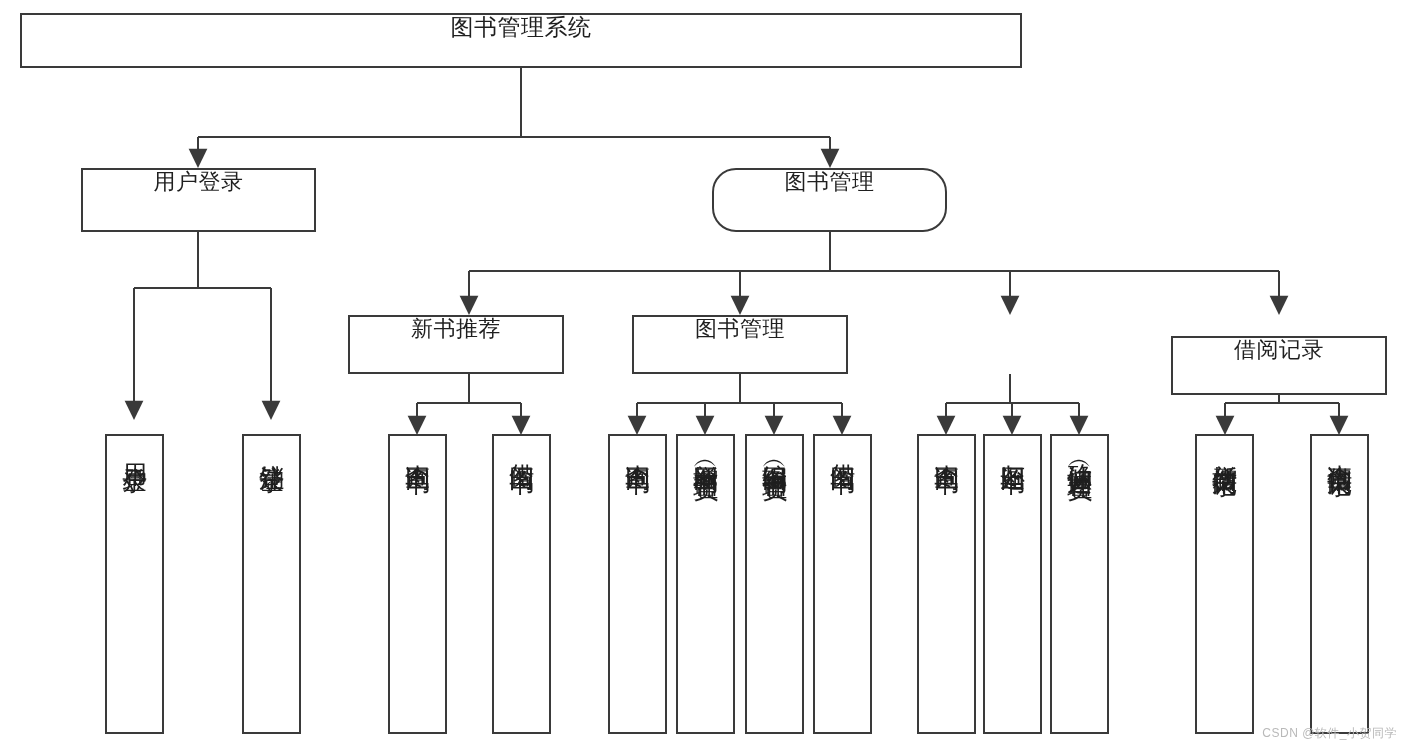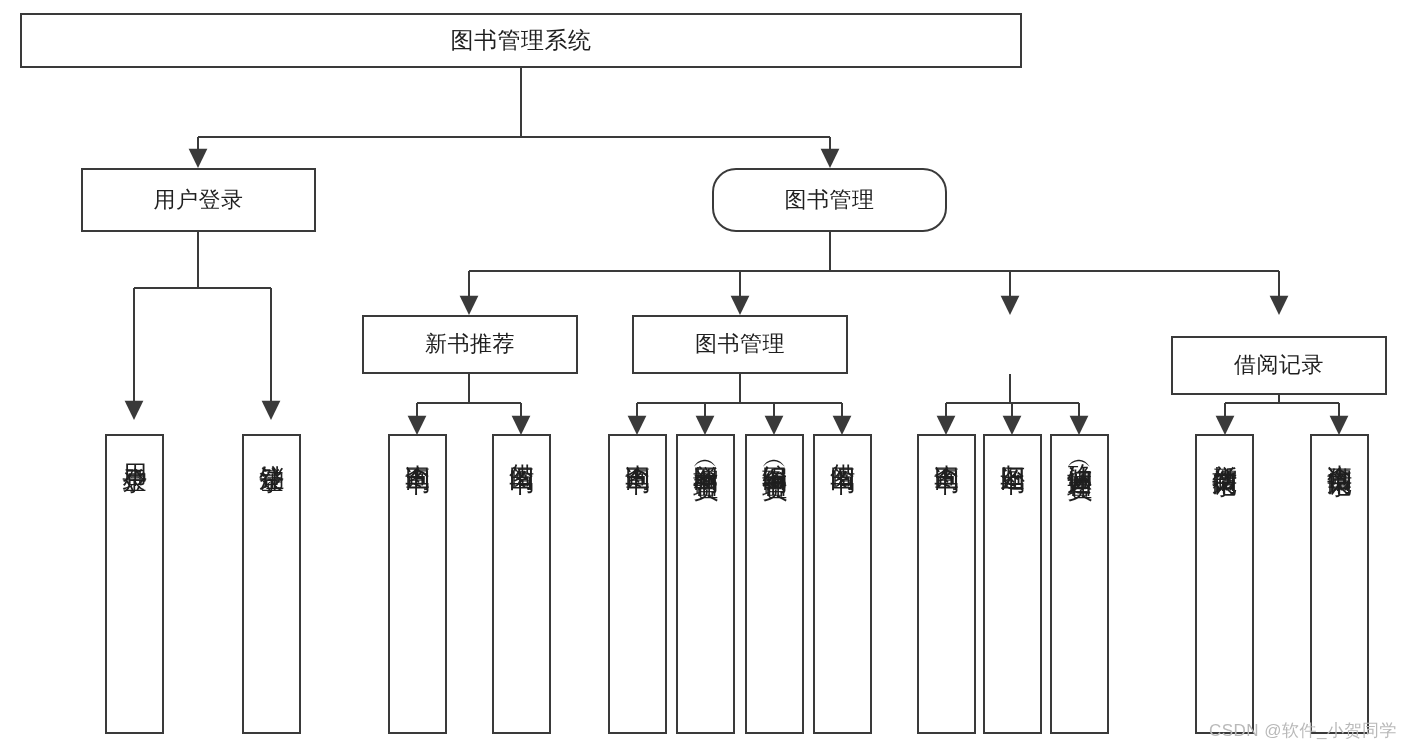--- a/index.html
+++ b/index.html
@@ -26,21 +26,20 @@
     width: 1405px;
     height: 747px;
     pointer-events: none;
   }
   .node {
     position: absolute;
     box-sizing: border-box;
     background: #ffffff;
     border: 2px solid #3a3a3a;
     display: flex;
-    align-items: center;
     justify-content: center;
     color: #1a1a1a;
   }
   .node-label {
     display: block;
     text-align: center;
     line-height: 1.12;
     letter-spacing: 0.5px;
     color: #1f1f1f;
   }
@@ -62,21 +61,21 @@
     font-size: 25px;
     line-height: 1.18;
     letter-spacing: 2px;
     white-space: nowrap;
     max-height: 292px;
   }
   .watermark {
     position: absolute;
     right: 8px;
     bottom: 5px;
-    font-size: 17px;
+    font-size: 12px;
     color: #b9b9b9;
     letter-spacing: 0.5px;
     white-space: nowrap;
     user-select: none;
   }
 </style>
 </head>
 <body>
 
 <div id="diagram-root">
@@ -140,21 +139,21 @@
     <span class="node-label">图书管理系统</span>
   </div>
 
   <div class="node horizontal" style="left:81px; top:168px; width:235px; height:64px;">
     <span class="node-label">用户登录</span>
   </div>
   <div class="node horizontal" style="left:712px; top:168px; width:235px; height:64px;border-radius:24px;">
     <span class="node-label">图书管理</span>
   </div>
 
-  <div class="node horizontal" style="left:362px; top:315px; width:216px; height:59px;">
+  <div class="node horizontal" style="left:348px; top:315px; width:216px; height:59px;">
     <span class="node-label">新书推荐</span>
   </div>
   <div class="node horizontal" style="left:632px; top:315px; width:216px; height:59px;">
     <span class="node-label">图书管理</span>
   </div>
   <div class="node horizontal" style="left:1171px; top:315px; width:216px; height:59px;margin-top:21px;">
     <span class="node-label">借阅记录</span>
   </div>
 
   <div class="node leaf" style="left:105px; top:434px; width:59px; height:300px;">

